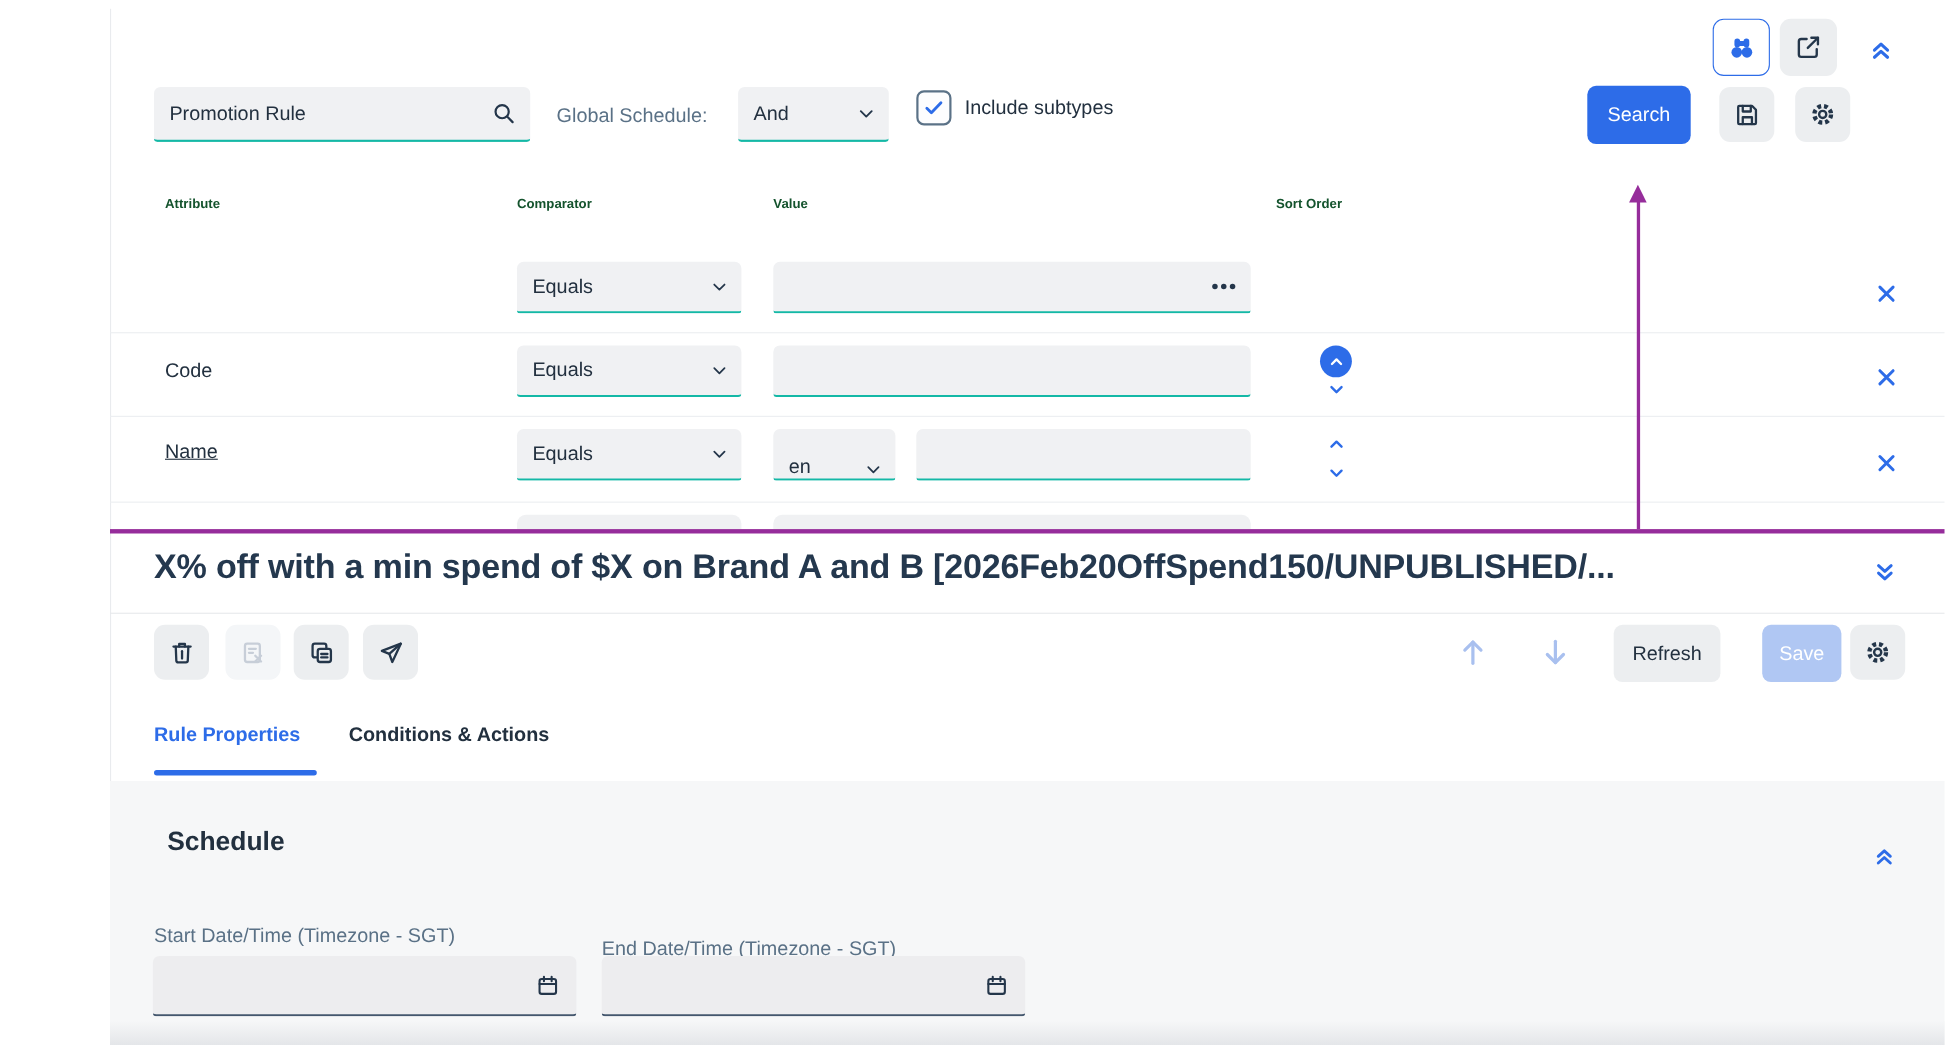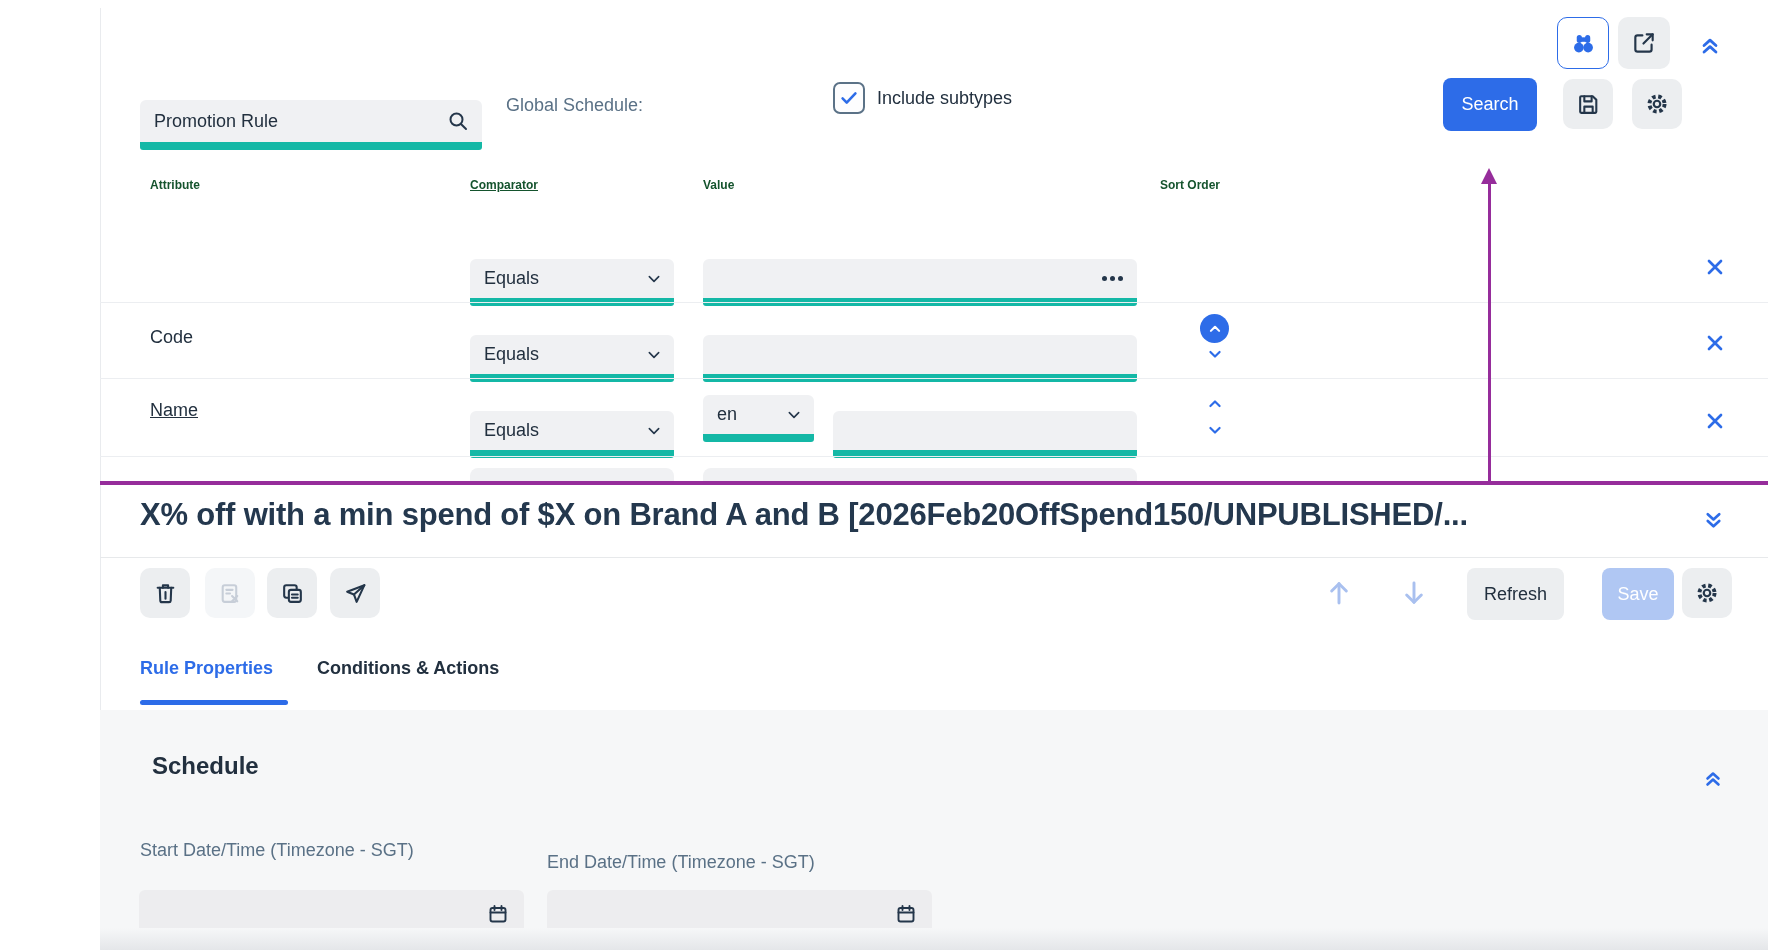--- a/index.html
+++ b/index.html
@@ -1,21 +1,21 @@
 <!DOCTYPE html>
 <html><head>
 <meta charset="utf-8">
 <style>
   html,body{margin:0;padding:0;background:#fff;}
   .stage{position:relative;width:1768px;height:950px;background:#ffffff;
          font-family:"Liberation Sans",sans-serif;color:#22303f;overflow:hidden;}
   .abs{position:absolute;}
   
   .field{position:absolute;background:#f0f1f3;border-radius:6px 6px 3px 3px;
-         border-bottom:8px solid #14b8a6;display:flex;align-items:center;box-sizing:border-box;margin-top:21px;}
+         border-bottom:2px solid #14b8a6;display:flex;align-items:center;box-sizing:border-box;}
   .field input{flex:1;background:transparent;border:none;outline:none;font:18px "Liberation Sans",sans-serif;
                color:#22303f;padding:0 0 0 14px;min-width:0;}
   .select{justify-content:space-between;padding:0 12px 0 14px;cursor:pointer;font-size:18px;color:#22303f;}
   .iconbtn{position:absolute;width:50px;height:50px;border-radius:10px;background:#eceef0;border:none;
            display:flex;align-items:center;justify-content:center;cursor:pointer;padding:0;color:#24364a;}
   .iconbtn.blue-outline{background:#fff;border:1.5px solid #2d6ce8;color:#2d6ce8;}
   .iconbtn.disabled{background:#f4f6f8;color:#c7ced8;cursor:default;}
   .ghostbtn{position:absolute;background:none;border:none;display:flex;align-items:center;justify-content:center;
             cursor:pointer;padding:0;}
   .primary{position:absolute;background:#2d6ce8;color:#fff;border:none;border-radius:8px;
@@ -79,20 +79,26 @@
   <div class="field" style="left:140px;top:79px;width:342px;height:50px;">
     <input value="Promotion Rule" style="">
     <svg width="24" height="24" viewBox="0 0 24 24" style="margin-right:12px;" fill="none" stroke="#24364a" stroke-width="2" stroke-linecap="round">
       <circle cx="10.5" cy="10.5" r="6"></circle>
         <path d="M15.2 15.2l4.8 4.8"></path>
     </svg>
   </div>
 
   <div class="lbl" style="left:506px;top:81px;height:48px;">Global Schedule:</div>
 
+  <div class="field select" style="left:671px;top:79px;width:137px;height:50px;">
+    <span>And</span>
+    <svg width="17" height="17" viewBox="0 0 24 24" fill="none" stroke="#24364a" stroke-width="2.4" stroke-linecap="round" stroke-linejoin="round">
+      <path d="M5 8.5l7 7 7-7"></path>
+    </svg>
+  </div>
 
   <div class="checkbox" style="left:833px;top:82px;">
     <svg width="22" height="22" viewBox="0 0 24 24" fill="none" stroke="#2d6ce8" stroke-width="2.8" stroke-linecap="round" stroke-linejoin="round">
       <path d="M5 12.5l4.5 4.5L19 7"></path>
     </svg>
   </div>
   <div class="lbl" style="left:877px;top:82px;height:32px;color:#22303f;">Include subtypes</div>
 
   <button class="primary" style="left:1443px;top:78px;width:94px;height:53px;">Search</button>
 
@@ -104,21 +110,21 @@
     </svg>
   </button>
   <button class="iconbtn" style="left:1632px;top:79px;">
     <svg width="26" height="26" viewBox="0 0 24 24" fill="none" stroke="#24364a">
       <circle cx="12" cy="12" r="7" stroke-width="3.6" stroke-dasharray="3.2 2.45"></circle>
       <circle cx="12" cy="12" r="3" stroke-width="2"></circle>
     </svg>
   </button>
 
   <div class="hdr" style="left:150px;top:178px;">Attribute</div>
-  <div class="hdr" style="left:470px;top:178px;text-decoration:underline;">Comparator</div>
+  <div class="hdr" style="left:470px;top:178px;">Comparator</div>
   <div class="hdr" style="left:703px;top:178px;">Value</div>
   <div class="hdr" style="left:1160px;top:178px;">Sort Order</div>
 
   <div class="field select" style="left:470px;top:238px;width:204px;height:47px;">
     <span>Equals</span>
     <svg width="16" height="16" viewBox="0 0 24 24" fill="none" stroke="#24364a" stroke-width="2.4" stroke-linecap="round" stroke-linejoin="round">
         <path d="M5 8.5l7 7 7-7"></path>
       </svg>
   </div>
   <div class="field" style="left:703px;top:238px;width:434px;height:47px;">
@@ -163,21 +169,21 @@
   </button>
   <div class="divider" style="top:378px;"></div>
 
   <div class="rowlabel" style="top:387px;text-decoration:underline;">Name</div>
   <div class="field select" style="left:470px;top:390px;width:204px;height:47px;">
     <span>Equals</span>
     <svg width="16" height="16" viewBox="0 0 24 24" fill="none" stroke="#24364a" stroke-width="2.4" stroke-linecap="round" stroke-linejoin="round">
         <path d="M5 8.5l7 7 7-7"></path>
       </svg>
   </div>
-  <div class="field select" style="left:703px;top:374px;width:111px;height:47px;">
+  <div class="field select" style="left:703px;top:390px;width:111px;height:47px;align-items:flex-end;">
     <span>en</span>
     <svg width="16" height="16" viewBox="0 0 24 24" fill="none" stroke="#24364a" stroke-width="2.4" stroke-linecap="round" stroke-linejoin="round">
         <path d="M5 8.5l7 7 7-7"></path>
       </svg>
   </div>
   <div class="field" style="left:833px;top:390px;width:304px;height:47px;">
     <input value="" style="">
   </div>
   <button class="ghostbtn" style="left:1203px;top:394px;width:24px;height:20px;">
     <svg width="20" height="20" viewBox="0 0 24 24" fill="none" stroke="#2d6ce8" stroke-width="2.6" stroke-linecap="round" stroke-linejoin="round">

